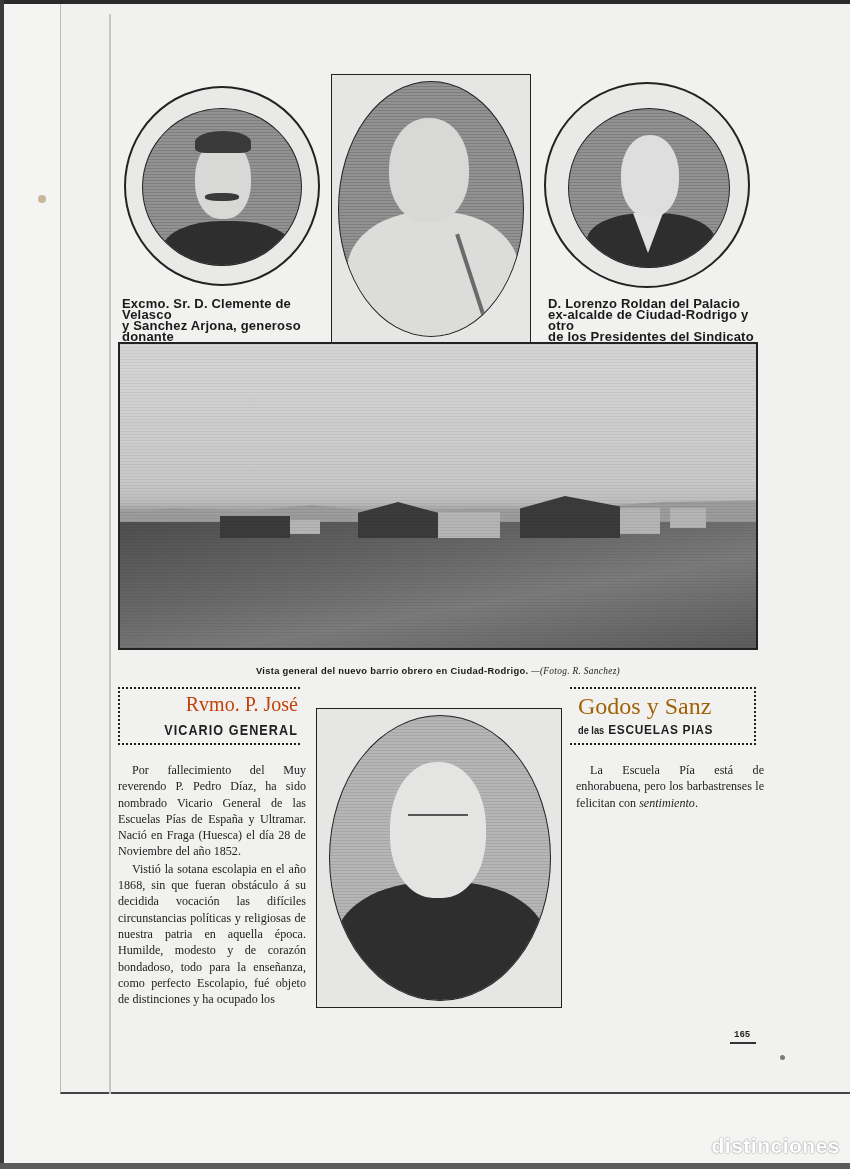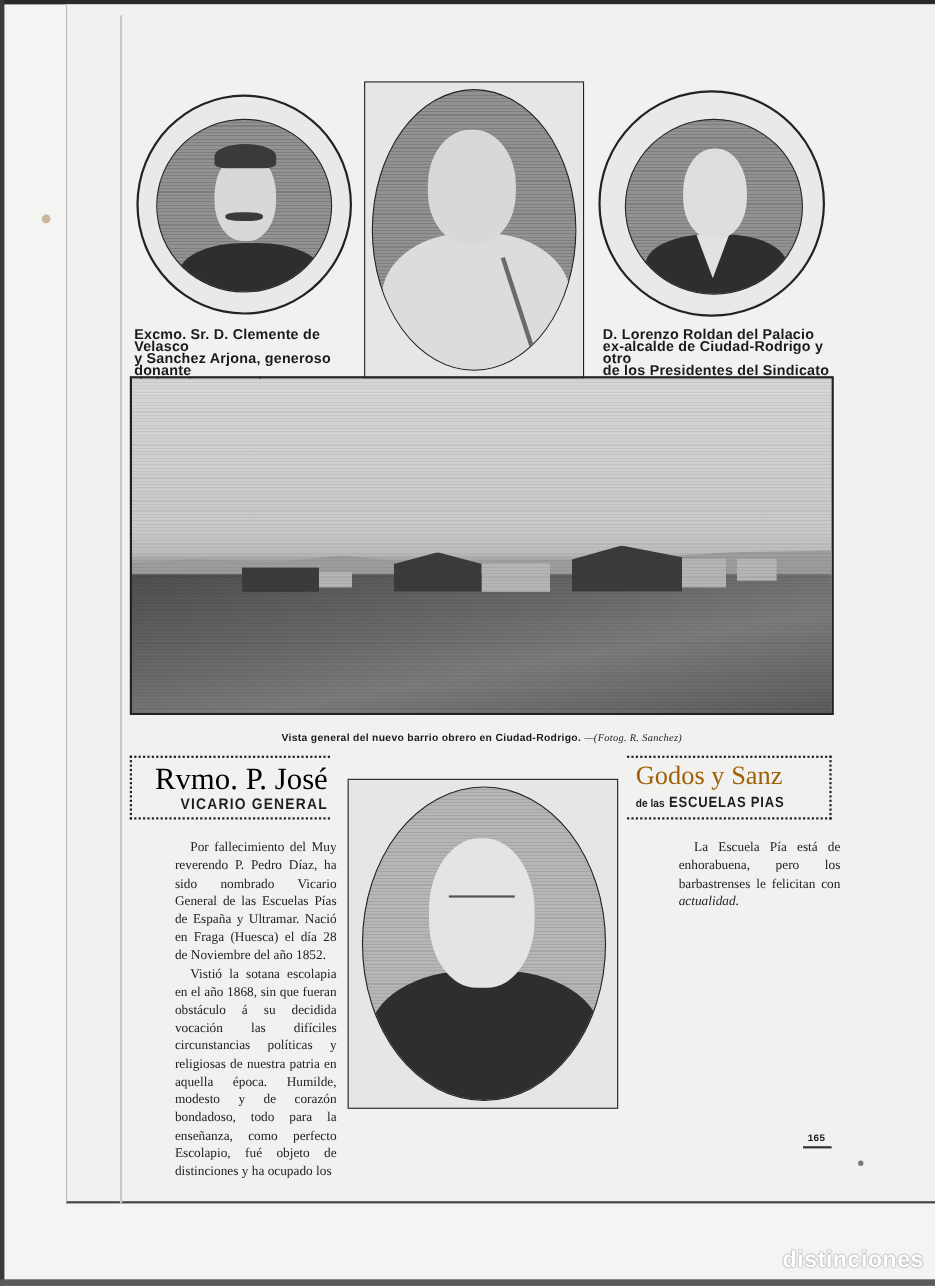--- a/index.html
+++ b/index.html
@@ -29,28 +29,28 @@
     .field { position: absolute; left: 0; top: 178px; width: 640px; height: 130px; background: linear-gradient(170deg, #4e4e4e 0%, #6a6a6a 40%, #7b7b7b 60%, #5a5a5a 100%); }
     .bldg { position: absolute; background: #3b3b3b; }
     .bldg-wall { position: absolute; background: #b5b5b5; }
 
     .ph-caption { position: absolute; left: 118px; top: 665px; width: 640px; text-align: center; font-family: "Liberation Sans", sans-serif; font-weight: bold; font-size: 9.4px; color: #1a1a1a; letter-spacing: 0.3px; }
     .ph-caption i { font-family: "Liberation Serif", serif; font-weight: normal; font-style: italic; }
 
     
     .dash-box { position: absolute; left: 118px; top: 687px; width: 638px; height: 58px; border: 2px dotted #222; }
     .dash-gap { position: absolute; left: 300px; top: 680px; width: 270px; height: 70px; background: #f1f1ef; }
-    .title-left { position: absolute; left: 128px; top: 693px; width: 170px; text-align: right; font-size: 28px; font-family: "Liberation Serif", serif; color: #000000; }
+    .title-left { position: absolute; left: 128px; top: 693px; width: 170px; text-align: right; font-size: 20px; font-family: "Liberation Serif", serif; color: #c2410c; }
     .sub-left { position: absolute; left: 122px; top: 722px; width: 176px; text-align: right; font-family: "Liberation Sans", sans-serif; font-weight: bold; font-size: 14px; letter-spacing: 1.2px; transform: scaleX(0.9); transform-origin: right; }
     .title-right { position: absolute; left: 578px; top: 693px; width: 180px; font-size: 24px; color: #a16207; }
     .sub-right { position: absolute; left: 578px; top: 722px; width: 180px; font-family: "Liberation Sans", sans-serif; font-size: 13.5px; font-weight: bold; letter-spacing: 0.8px; transform: scaleX(0.88); transform-origin: left; }
     .sub-right small { font-size: 10.5px; font-weight: bold; letter-spacing: 0; }
 
     .col { position: absolute; width: 188px; font-size: 12.1px; line-height: 16.3px; text-align: justify; color: #222; }
-    .col p { text-indent: 14px; margin-bottom: 1px; margin-left: 41px; }
+    .col p { text-indent: 14px; margin-bottom: 1px; }
     .col p.cont { text-indent: 0; }
     .col i { font-style: italic; }
 
     .pageno { position: absolute; left: 734px; top: 1030px; font-family: Liberation Mono, monospace; font-size: 9px; font-weight: bold; }
     .pageno-rule { position: absolute; left: 730px; top: 1042px; width: 26px; height: 1.5px; background: #333; }
 
     .watermark { position: absolute; right: 10px; top: 1134px; font-family: "Liberation Sans", sans-serif; font-weight: bold; font-size: 21px; color: #ffffff; letter-spacing: 0.5px; text-shadow: 0 0 2px #9a9a9a, 0 0 1px #888; }
 
     .speck { position: absolute; border-radius: 50%; background: #7a7a7a; }
   </style>
@@ -141,20 +141,20 @@
     <div class="face" style="left:60px;top:46px;width:96px;height:136px;background:#e4e4e2;"></div>
     <div style="position:absolute;left:78px;top:98px;width:60px;height:10px;border-top:2px solid #555;"></div>
   </div>
 </div>
 
 <div class="col" style="left:118px;top:762px;">
   <p>Por fallecimiento del Muy reverendo P. Pedro Díaz, ha sido nombrado Vicario General de las Escuelas Pías de España y Ultramar. Nació en Fraga (Huesca) el día 28 de Noviembre del año 1852.</p>
   <p>Vistió la sotana escolapia en el año 1868, sin que fueran obstáculo á su decidida vocación las difíciles circunstancias políticas y religiosas de nuestra patria en aquella época. Humilde, modesto y de corazón bondadoso, todo para la enseñanza, como perfecto Escolapio, fué objeto de distinciones y ha ocupado los</p>
 </div>
 <div class="col" style="left:576px;top:762px;">
-  <p><span>La Escuela Pía está de enhorabuena, pero los barbastrenses le felicitan con</span> <i>actualidad</i><span>.</span></p>
+  <p><span>La Escuela Pía está de enhorabuena, pero los barbastrenses le felicitan con</span> <i>sentimiento</i><span>.</span></p>
 </div>
 
 <div class="pageno">165</div>
 <div class="pageno-rule"></div>
 
 <div class="watermark">distinciones</div>
 <div class="bottombar"></div>
 
 </body></html>

